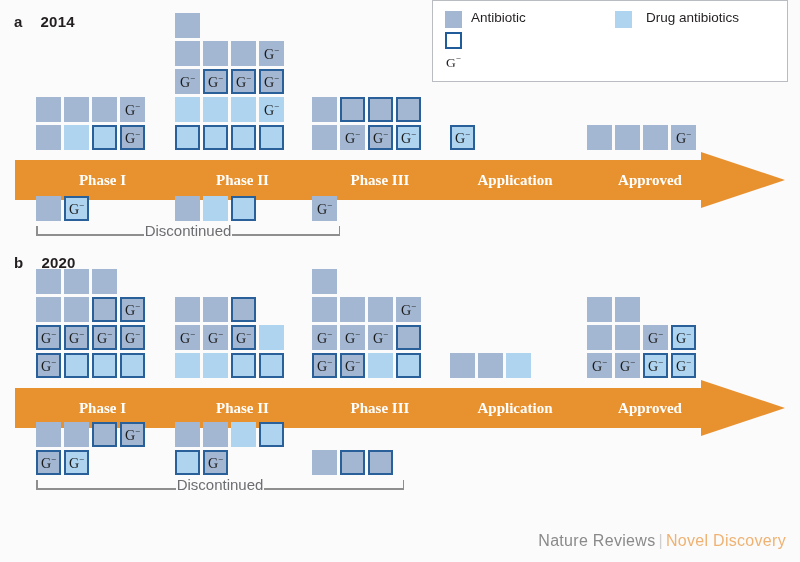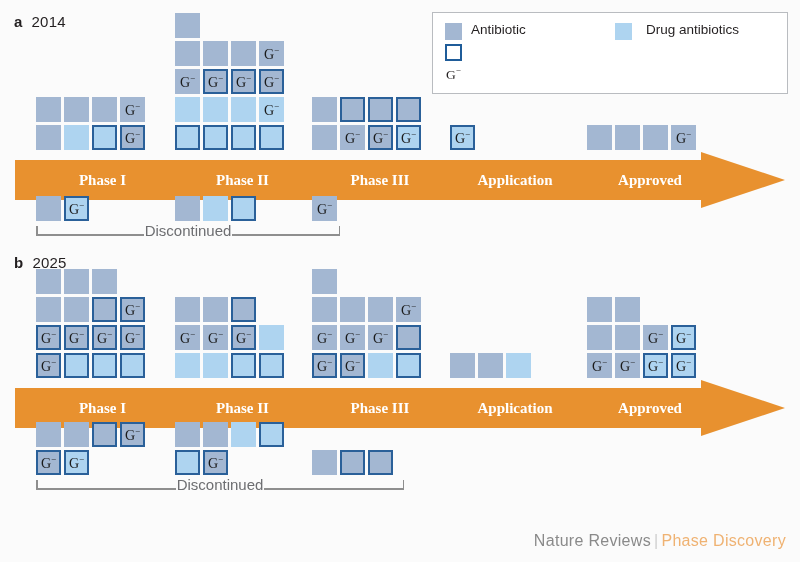--- a/index.html
+++ b/index.html
@@ -6,21 +6,21 @@
   body{
     width:800px;height:562px;
     background:#fbfbfb;
     font-family:"Liberation Sans", sans-serif;
     position:relative;overflow:hidden;
   }
   .stage{position:absolute;left:0;top:0;width:800px;height:562px;}
 
   
   .panel-label{position:absolute;font-size:15px;color:#231f20;font-weight:bold;letter-spacing:.2px;}
-  .panel-label .yr{font-weight:normal;margin-left:9px;}
+  .panel-label .yr{font-weight:bold;margin-left:18px;}
 
   
   .tile{
     position:absolute;width:25px;height:25px;box-sizing:border-box;
     display:flex;align-items:center;justify-content:center;
     font-size:13px;color:#1a1a1a;line-height:1;
   }
   .tile.gray{background:#a3b7d2;}
   .tile.light{background:#aed4f0;}
   .tile.bord{border:2px solid #2a6099;}
@@ -37,21 +37,21 @@
      font-weight:bold;font-size:15px;text-align:center;}
 
   
   .disc{position:absolute;height:22px;}
   .disc .lft,.disc .rgt{position:absolute;top:0;width:1.5px;height:9px;background:#8e8e8e;}
   .disc .line-l,.disc .line-r{position:absolute;top:8px;height:1.5px;background:#8e8e8e;}
   .disc .txt{position:absolute;top:-4px;font-size:15px;color:#6d6e71;text-align:center;
      font-family:"Liberation Sans", sans-serif;}
 
   
-  .legend{position:absolute;left:432px;top:12px;width:356px;height:82px;
+  .legend{position:absolute;left:432px;top:0;width:356px;height:82px;
      background:#ffffff;border:1px solid #b9bcc0;box-sizing:border-box;}
   .legend .sw{position:absolute;width:17px;height:17px;box-sizing:border-box;}
   .legend .sw.gray{background:#a3b7d2;}
   .legend .sw.light{background:#aed4f0;}
   .legend .sw.open{background:#ffffff;border:2px solid #1f5c99;}
   .legend .lt{position:absolute;font-size:13.5px;color:#231f20;white-space:nowrap;}
   .legend .gl{position:absolute;font-size:13.5px;color:#231f20;font-family:"Liberation Serif", serif;}
 
   
   .footer{position:absolute;right:14px;bottom:12px;font-size:16px;letter-spacing:.3px;}
@@ -172,21 +172,21 @@
 
   <div class="disc" style="left:36px;top:226px;width:304px;">
     <div class="lft" style="left:0;"></div>
     <div class="rgt" style="right:0;"></div>
     <div class="line-l" style="left:0;width:108px;"></div>
     <div class="line-r" style="right:0;width:108px;"></div>
     <div class="txt" style="left:108px;width:88px;">Discontinued</div>
   </div>
 
   <div class="panel-label" style="left:14px;top:254px;">
-    <span>b</span><span class="yr">2025</span>
+    <span>b</span><span class="yr">2020</span>
   </div>
 
   <div id="panelB-tiles">
       <div class="tile gray bord" style="left: 36px; top: 353px;">
         <span class="gsym">G<sup>−</sup></span>
       </div>
       <div class="tile light bord" style="left: 64px; top: 353px;"></div>
       <div class="tile light bord" style="left: 92px; top: 353px;"></div>
       <div class="tile light bord" style="left: 120px; top: 353px;"></div>
       <div class="tile gray bord" style="left: 36px; top: 325px;">
@@ -317,16 +317,16 @@
 
   <div class="disc" style="left:36px;top:480px;width:368px;">
     <div class="lft" style="left:0;"></div>
     <div class="rgt" style="right:0;"></div>
     <div class="line-l" style="left:0;width:140px;"></div>
     <div class="line-r" style="right:0;width:140px;"></div>
     <div class="txt" style="left:140px;width:88px;">Discontinued</div>
   </div>
 
   <div class="footer">
-    <span class="nr">Nature Reviews</span><span class="pipe">|</span><span class="dd">Phase Discovery</span>
+    <span class="nr">Nature Reviews</span><span class="pipe">|</span><span class="dd">Novel Discovery</span>
   </div>
 
 </div>
 
 </body></html>

